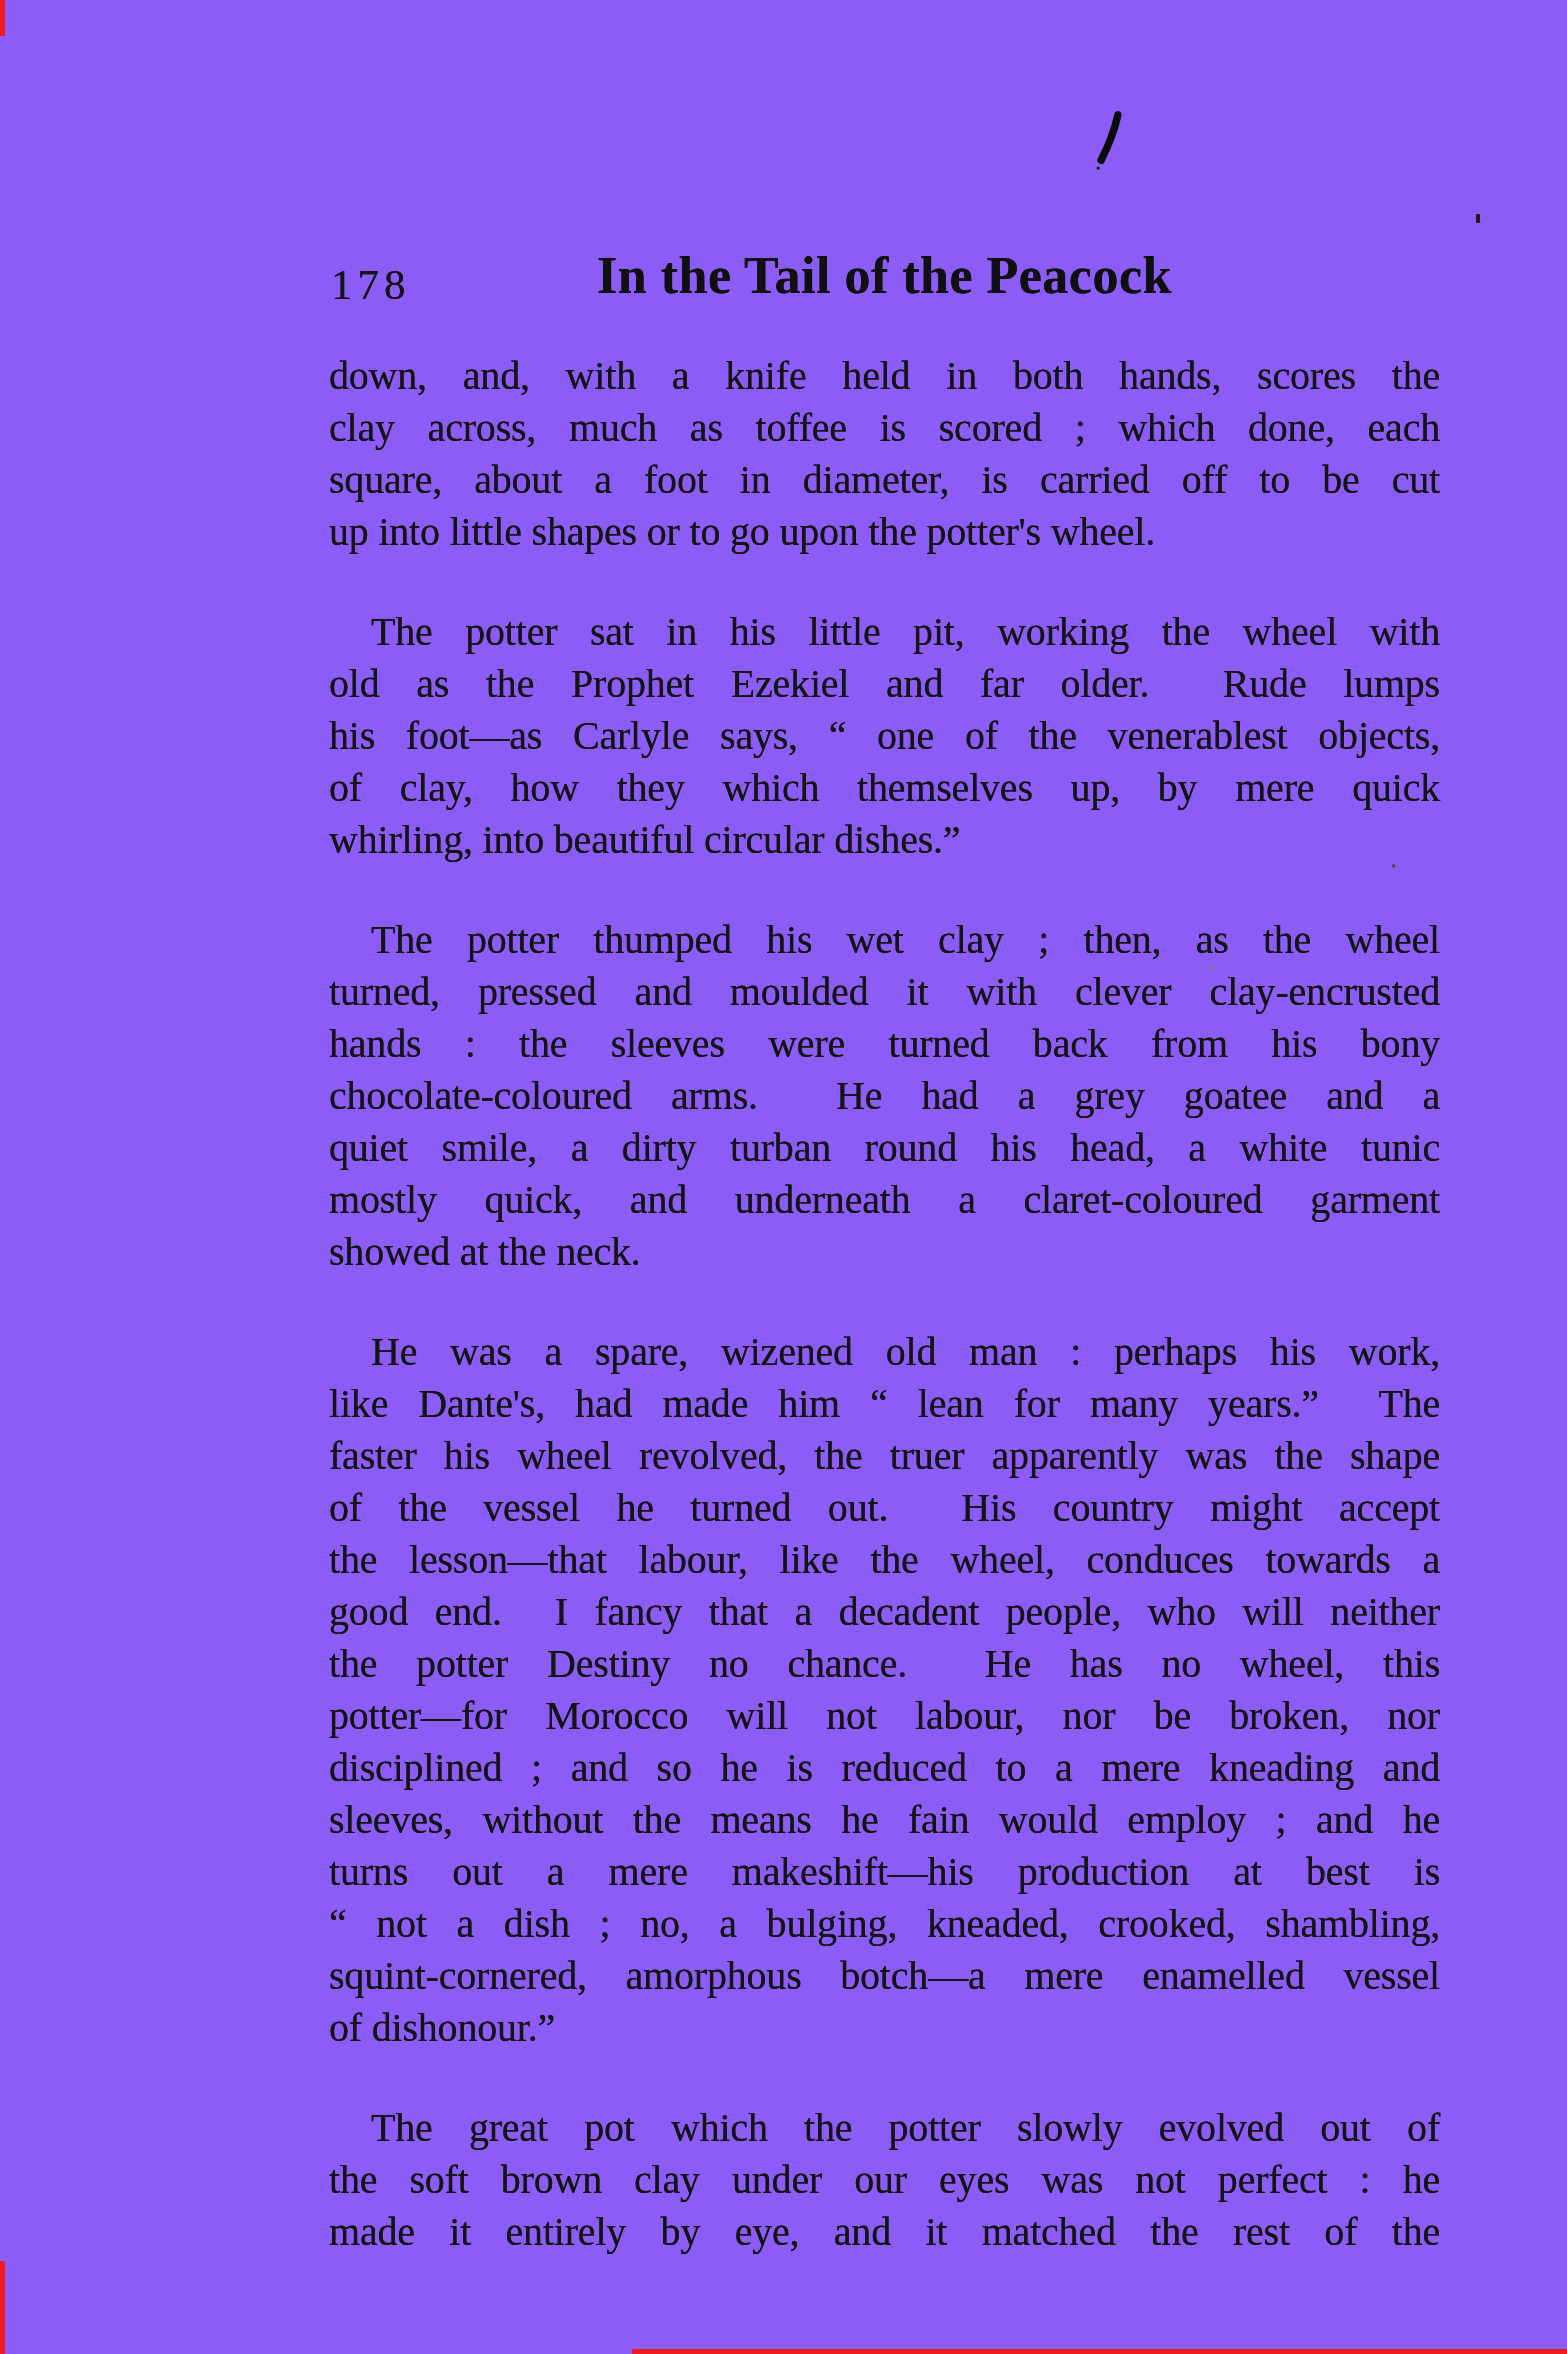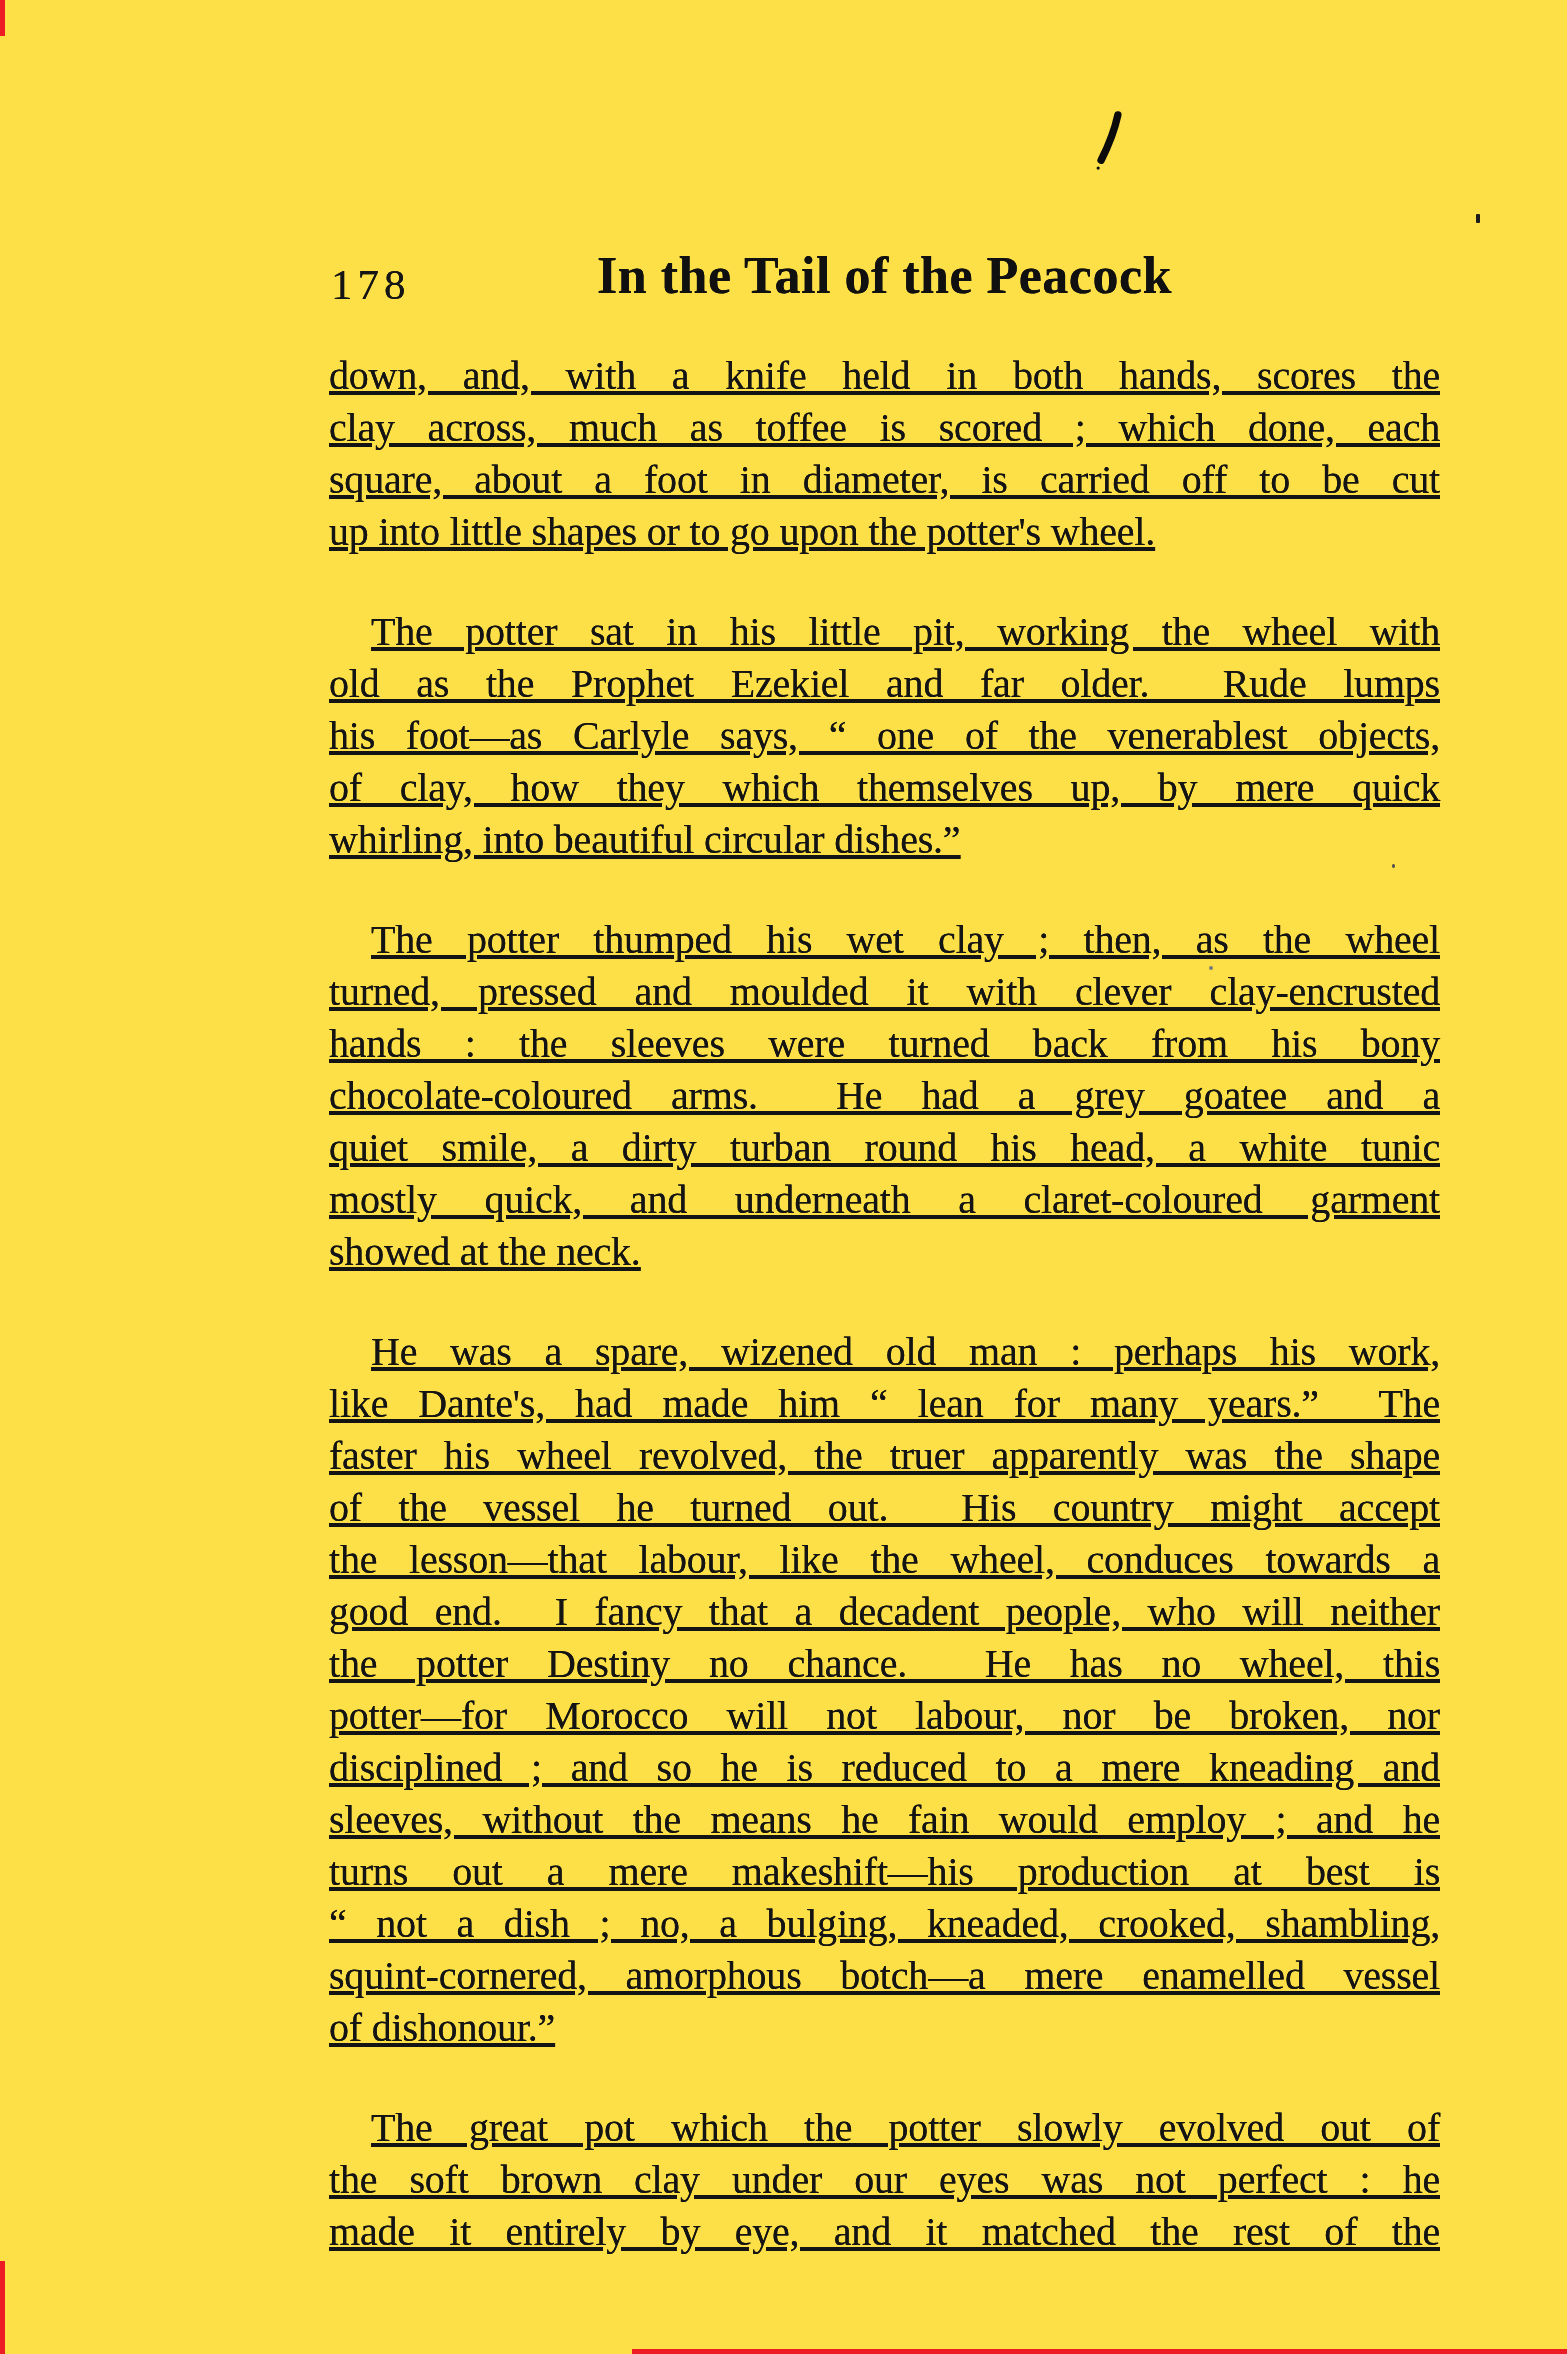--- a/index.html
+++ b/index.html
@@ -3,21 +3,21 @@
 <meta charset="utf-8">
 <style>
   html,body{margin:0;padding:0;}
   body{
     width:1567px;height:2354px;
     background:#ffffff;
     font-family:"Liberation Serif","DejaVu Serif",serif;
     overflow:hidden;
   }
   .page{
-    position:relative;width:1567px;height:2354px;background:#fde047;color:#121212;
+    position:relative;width:1567px;height:2354px;background:#8b5cf6;color:#121212;
   }
   .header{
     position:absolute;left:329px;top:246px;width:1111px;height:63px;
   }
   .page-number{
     position:absolute;left:2px;top:14px;
     font-size:43px;letter-spacing:5px;color:#151515;
     text-shadow:0 0 0.5px currentColor;
   }
   .chapter-title{
@@ -29,21 +29,20 @@
   .body-block{
     position:absolute;left:329px;top:350px;width:1111px;
     font-size:40px;color:#141414;
     letter-spacing:-0.2px;
     text-shadow:0 0 0.5px currentColor;
   }
   .line{
     width:100%;line-height:52px;height:52px;
     text-align:justify;text-align-last:justify;
     overflow:visible;
-    text-decoration:underline;
   }
   .line.lastline{
     text-align:right;text-align-last:left;
   }
   .line.indent{
     padding-left:42px;box-sizing:border-box;margin-top:48px;
   }
   .pen-slash{
     position:absolute;left:1087px;top:109px;width:44px;height:67px;
   }

